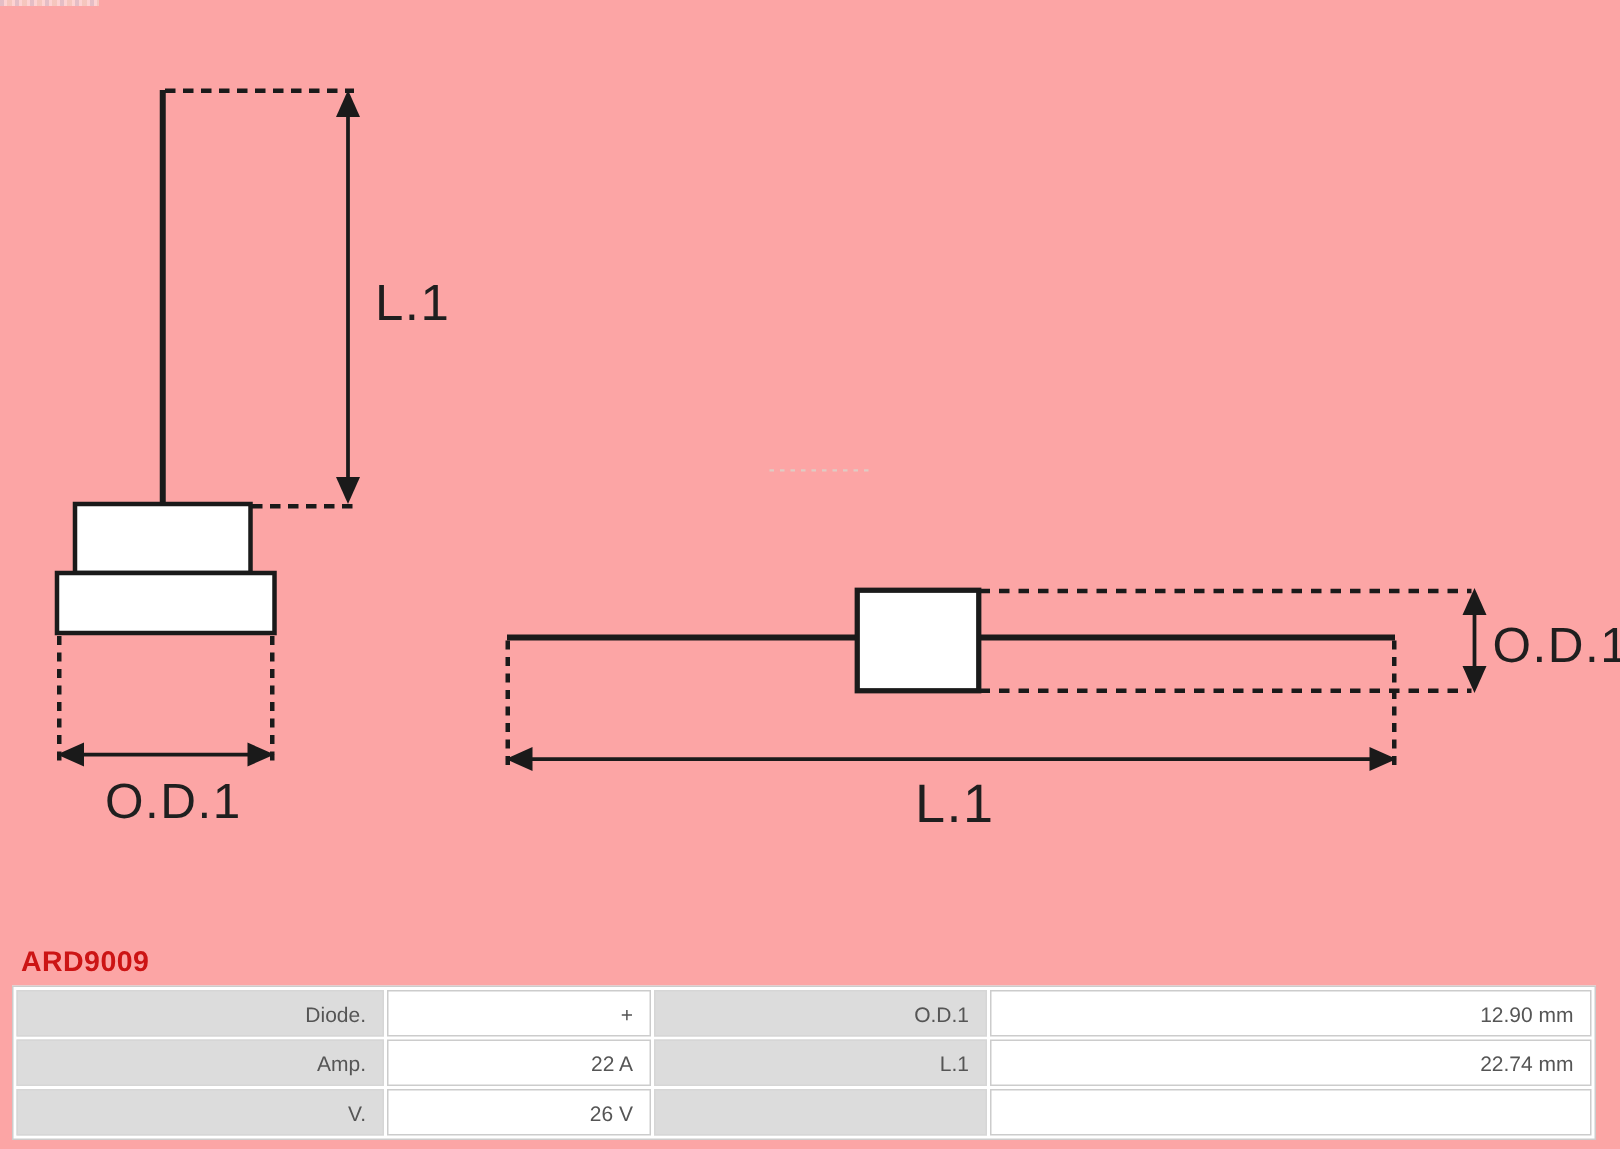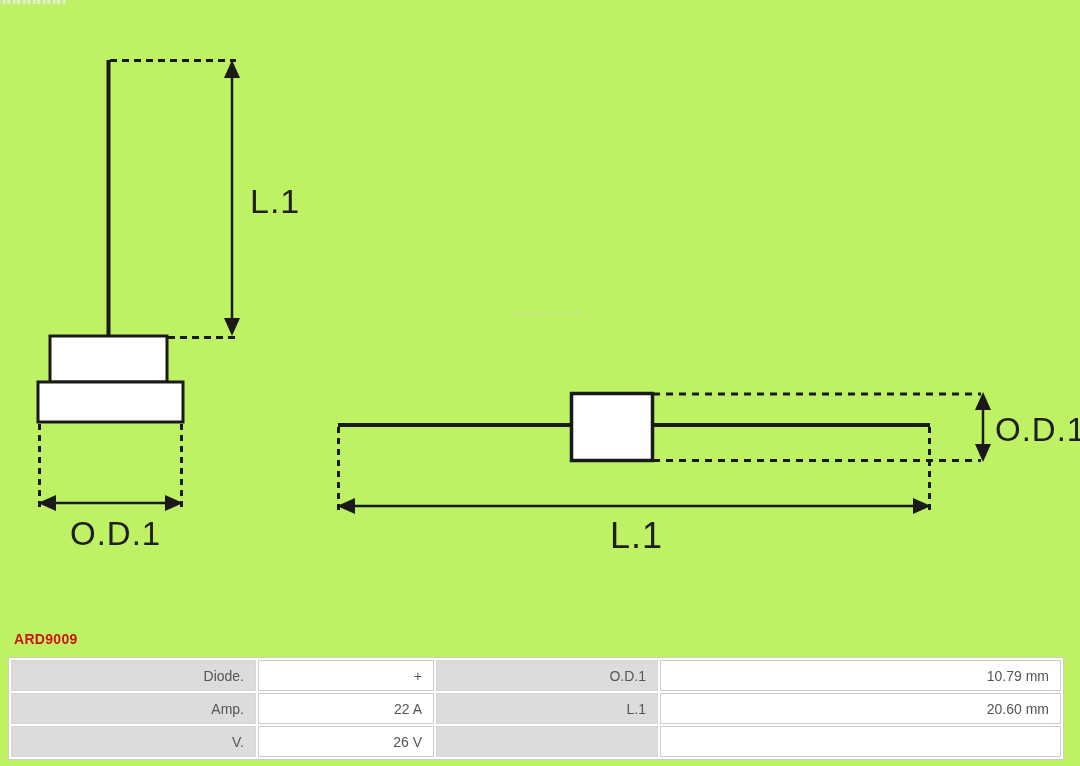--- a/index.html
+++ b/index.html
@@ -1,26 +1,26 @@
 <!DOCTYPE html>
 <html><head>
 <meta charset="utf-8">
 <style>
   html,body{margin:0;padding:0;background:#ffffff;}
-  .page{position:relative;width:1080px;height:766px;background:#bef264;overflow:hidden;
+  .page{position:relative;width:1080px;height:766px;background:#fca5a5;overflow:hidden;
         font-family:"Liberation Sans",sans-serif;}
 
   
   .artifact-strip{position:absolute;left:0;top:0;width:66px;height:4px;opacity:.5;
     background:repeating-linear-gradient(90deg,#ccd6e6 0 3px,#ffffff 3px 5px,#efe7d6 5px 8px,#ffffff 8px 10px);}
 
   .diagram{position:absolute;left:0;top:0;}
   .dim-label{font-family:"Liberation Sans",sans-serif;fill:#1f1f1f;letter-spacing:1px;}
 
-  .part-code{position:absolute;left:14px;top:631px;font-size:14px;font-weight:bold;
+  .part-code{position:absolute;left:14px;top:631px;font-size:19px;font-weight:bold;
              color:#cc1414;letter-spacing:.3px;}
 
   table.spec{position:absolute;left:8px;top:657px;width:1056px;
              border-collapse:separate;border-spacing:2px;background:#ffffff;
              border:1px solid #cccccc;table-layout:fixed;}
   table.spec td{height:29px;font-size:14px;color:#555555;vertical-align:middle;
                 padding:0 11px 0 4px;text-align:right;overflow:hidden;white-space:nowrap;}
   td.lbl{background:#dcdcdc;border:1px solid #d6d6d6;}
   td.val{background:#ffffff;border:1px solid #cccccc;}
 </style>
@@ -93,27 +93,27 @@
       <col style="width:245px">
         <col style="width:176px">
         <col style="width:222px">
         <col>
     </colgroup>
     <tbody>
       <tr>
         <td class="lbl">Diode.</td>
         <td class="val">+</td>
         <td class="lbl">O.D.1</td>
-        <td class="val">10.79 mm</td>
+        <td class="val">12.90 mm</td>
       </tr>
       <tr>
         <td class="lbl">Amp.</td>
         <td class="val">22 A</td>
         <td class="lbl">L.1</td>
-        <td class="val">20.60 mm</td>
+        <td class="val">22.74 mm</td>
       </tr>
       <tr>
         <td class="lbl">V.</td>
         <td class="val">26 V</td>
         <td class="lbl"></td>
         <td class="val"></td>
       </tr>
     </tbody>
   </table>
 

